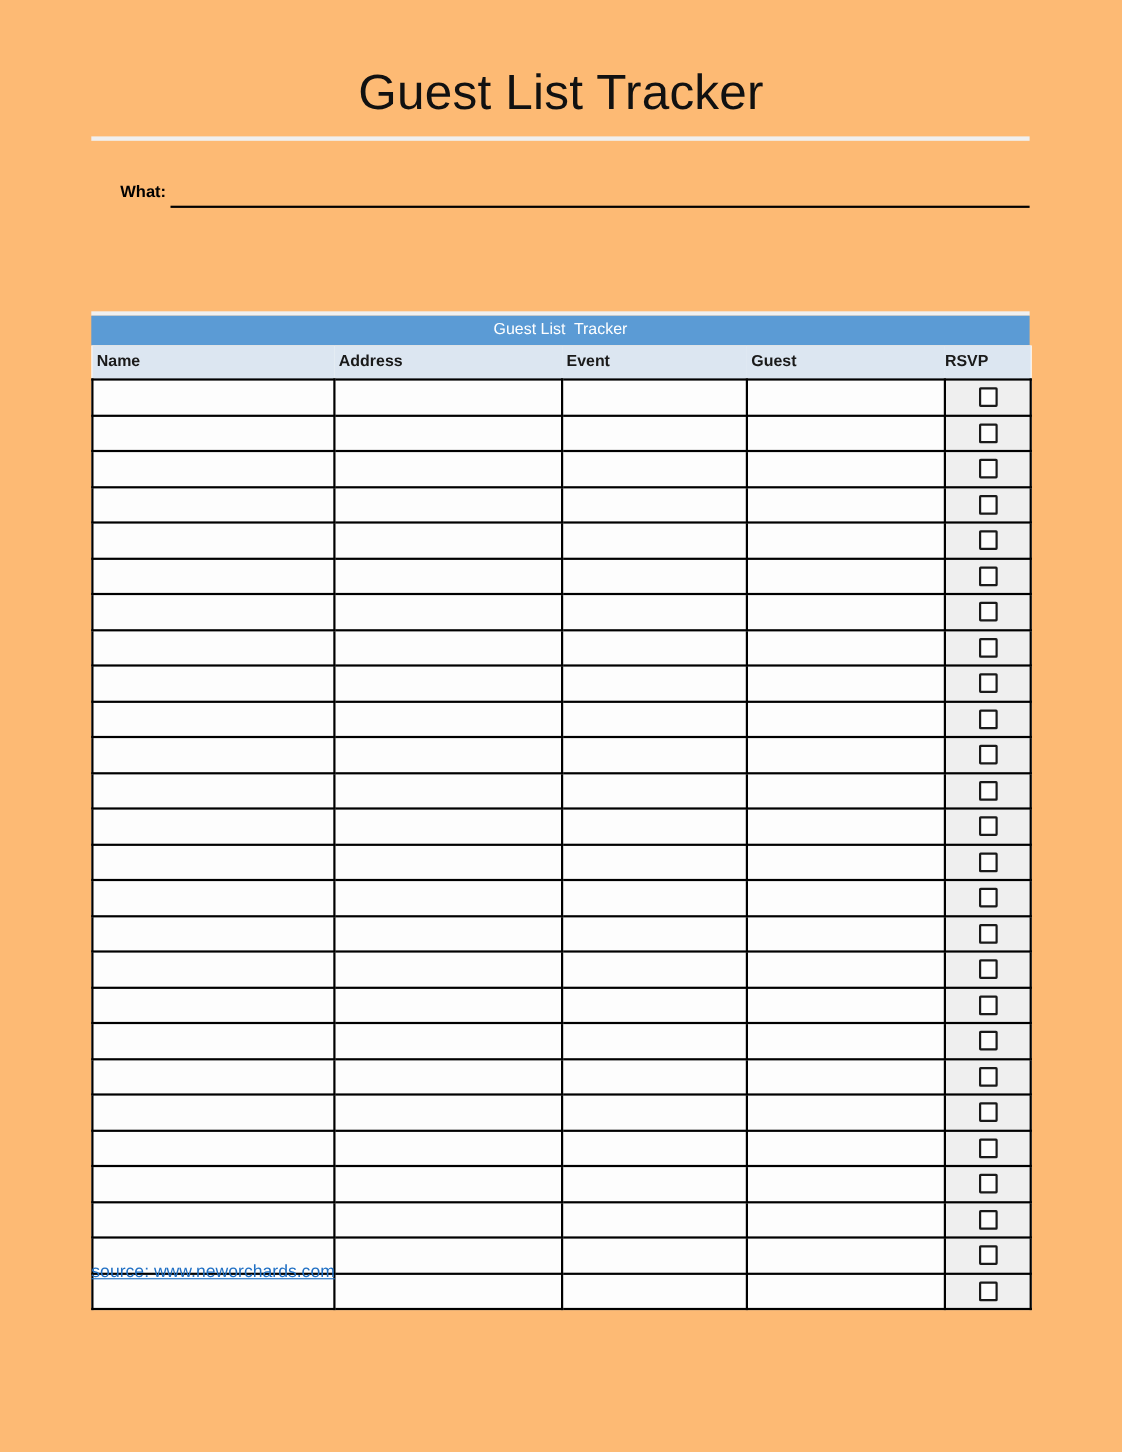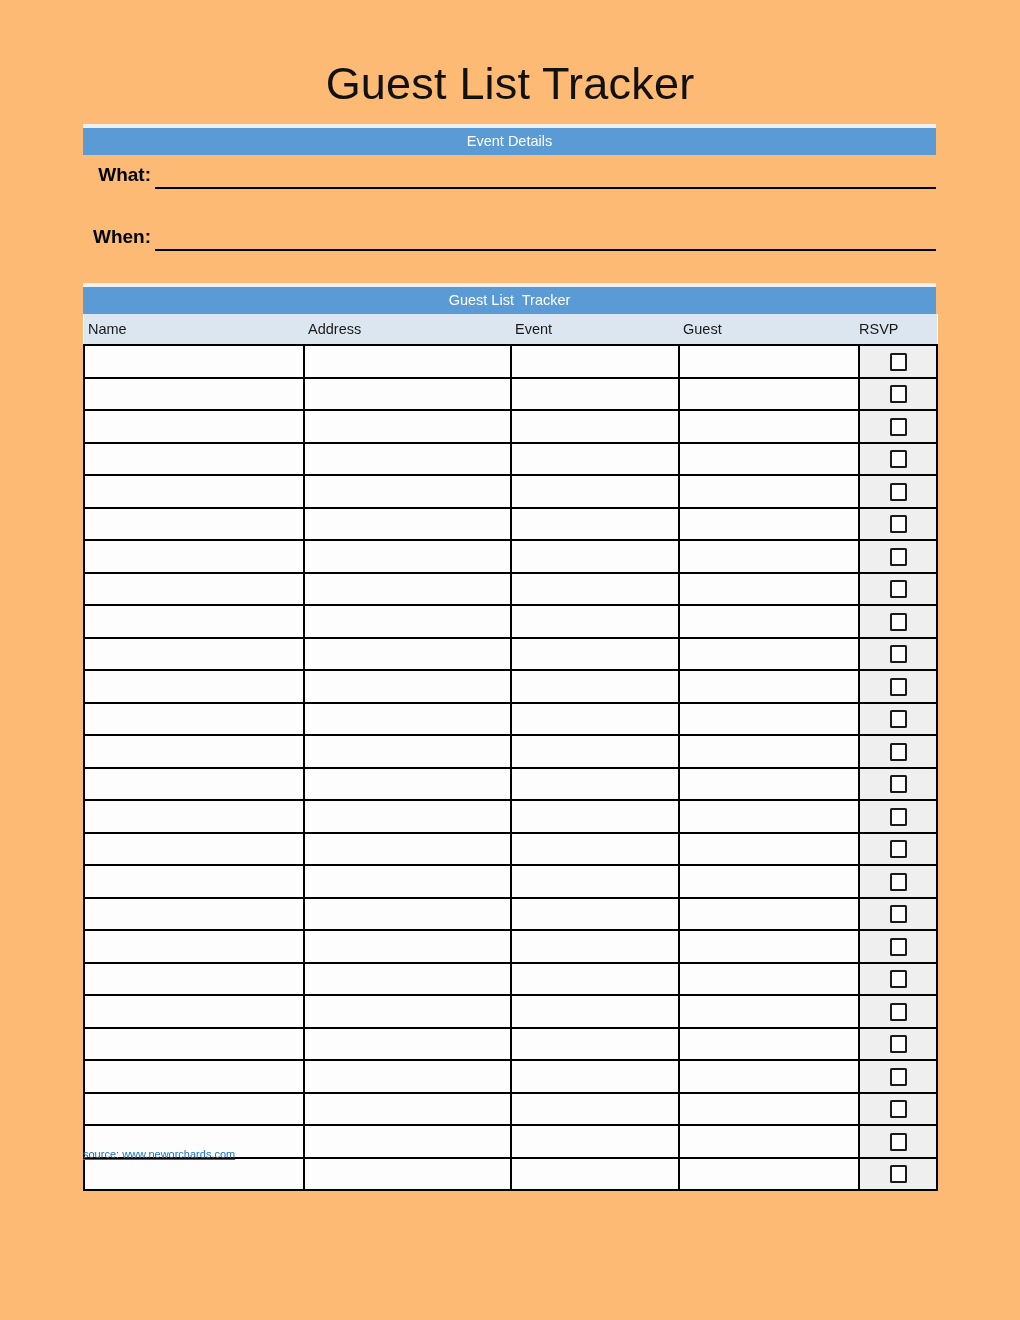--- a/index.html
+++ b/index.html
@@ -69,21 +69,21 @@
     left: 83px;
     width: 853px;
     height: 31px;
   }
   .field-label {
     position: absolute;
     left: 0;
     top: 0;
     width: 68px;
     text-align: right;
-    font-size: 19px;
+    font-size: 15px;
     font-weight: bold;
     color: #000000;
     line-height: 22px;
     white-space: pre;
   }
   .field-line {
     position: absolute;
     left: 72px;
     top: 23px;
     width: 781px;
@@ -111,21 +111,21 @@
   table.guest-table col.c-address { width: 207px; }
   table.guest-table col.c-phone   { width: 168px; }
   table.guest-table col.c-email   { width: 180px; }
   table.guest-table col.c-rsvp    { width: 78px; }
 
   table.guest-table thead th {
     background: #dce6f1;
     height: 30px;
     padding: 0 0 0 4px;
     font-size: 14.5px;
-    font-weight: 400;
+    font-weight: 700;
     color: #1a1a1a;
     text-align: left;
     border: none;
     white-space: pre;
   }
   table.guest-table thead th.th-rsvp {
     text-align: left;
     padding: 0;
   }
 
@@ -148,43 +148,38 @@
     border-radius: 1.5px;
     background: #fdfdfd;
     vertical-align: middle;
   }
 
   
   .source-link {
     position: absolute;
     left: 83px;
     top: 1148px;
-    font-size: 11px;
+    font-size: 16px;
     color: #1f6fc4;
     text-decoration: underline;
     white-space: pre;
     cursor: pointer;
   }
 </style>
 </head>
 <body>
 
 <div class="page">
 
   <div class="doc-title">Guest List Tracker</div>
 
   <div class="banner-shadow" id="event-banner-shadow"></div>
-  <div class="banner" id="event-banner">Event Details</div>
 
   <div class="field-row" id="field-0">
     <span class="field-label">What:</span>
-    <div class="field-line"></div>
-  </div>
-  <div class="field-row" id="field-2">
-    <span class="field-label">When:</span>
     <div class="field-line"></div>
   </div>
 
   <div class="banner-shadow" id="table-banner-shadow"></div>
   <div class="banner" id="table-banner">Guest List  Tracker</div>
 
   <div class="table-wrap">
     <table class="guest-table">
       <colgroup>
         <col class="c-name">

